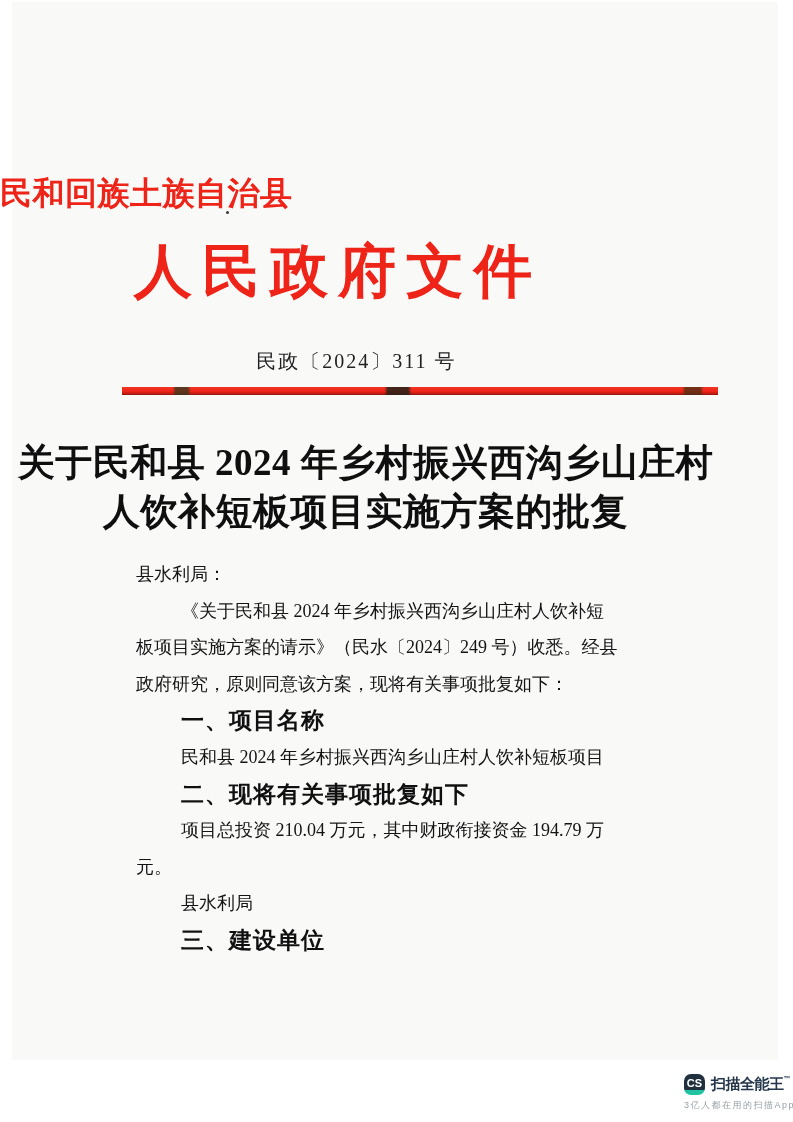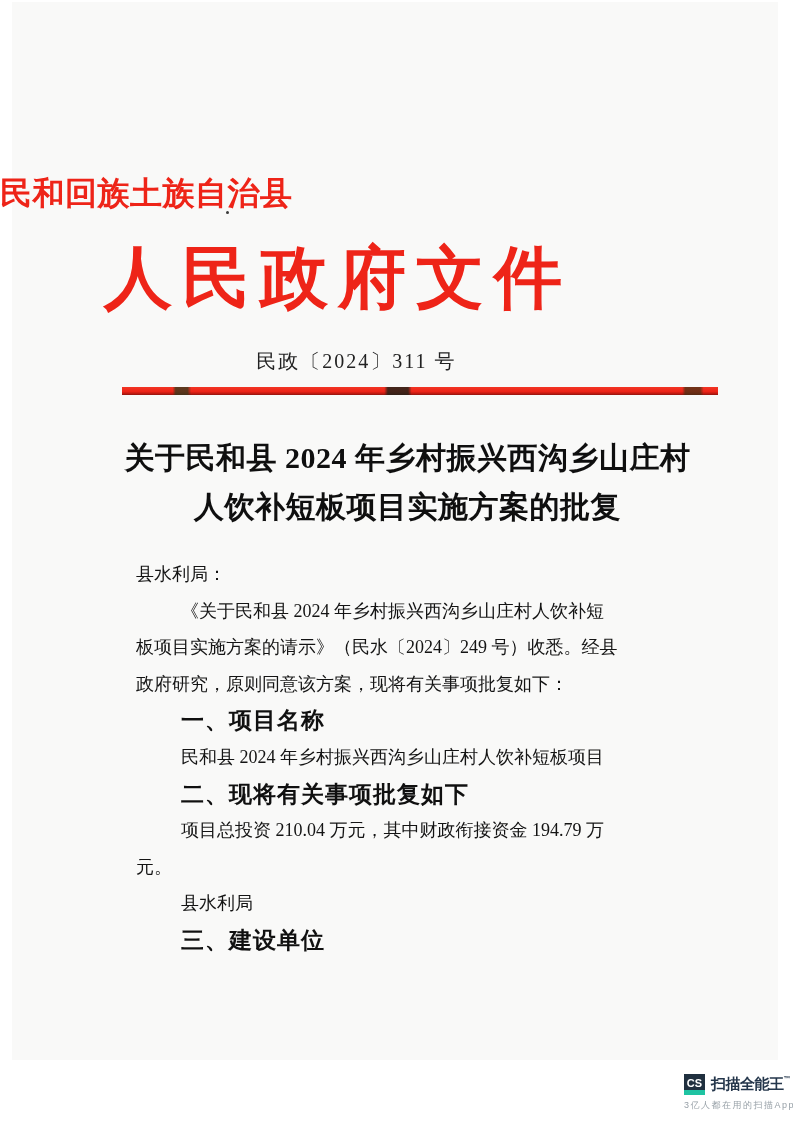--- a/index.html
+++ b/index.html
@@ -10,21 +10,21 @@
   .paper {
     position:absolute; left:12px; top:2px; width:766px; height:1058px;
     background:#f9f9f8;
   }
   .authority {
     position:absolute; top:172px; left:0; width:719px; text-align:left;
     font-weight:bold; font-size:32px; color:#ee2418; letter-spacing:0.5px;
   }
   .doctype {
     position:absolute; top:233px; left:0; width:666px; text-align:center;
-    font-weight:bold; font-size:68px; color:#ee2418;
+    font-weight:bold; font-size:58px; color:#ee2418;
     letter-spacing:10px; text-indent:10px;
   }
   .docnumber {
     position:absolute; top:348px; left:0; width:675px; text-align:center;
     font-size:20px; color:#222222; text-indent:38px; letter-spacing:2px;
   }
   .redline {
     position:absolute; top:387px; left:122px; width:596px; height:8px;
     background-image:
       linear-gradient(90deg,
@@ -32,42 +32,42 @@
         rgba(45,60,30,0.75) 9%, rgba(45,60,30,0.75) 11%,
         rgba(0,0,0,0) 11.6%, rgba(0,0,0,0) 44%,
         rgba(25,35,25,0.8) 44.6%, rgba(25,35,25,0.8) 48%,
         rgba(0,0,0,0) 48.6%, rgba(0,0,0,0) 94%,
         rgba(60,50,20,0.7) 94.5%, rgba(60,50,20,0.7) 97%,
         rgba(0,0,0,0) 97.6%),
       linear-gradient(180deg, #f23524 0%, #ee2418 55%, #c01a11 82%, #8f1510 100%);
   }
   .title-line {
     position:absolute; left:0; width:731px; text-align:center;
-    font-weight:bold; font-size:30px; color:#0f0f0f; letter-spacing:0.5px;padding-left:42px;
+    font-weight:bold; font-size:37px; color:#0f0f0f; letter-spacing:0.5px;
   }
   .title-1 { top:438px; }
   .title-2 { top:479px;margin-top:8px; }
   .body-block { position:absolute; left:136px; top:556px; width:545px; }
   .line {
     height:36.6px; line-height:36.6px; white-space:nowrap;
     font-size:18px; color:#141414;
   }
   .line.indent { padding-left:45px; }
   .line.heading {
     font-family:"Liberation Sans", sans-serif; font-weight:bold;
     font-size:23px; color:#101010; letter-spacing:1px;
   }
   .speck {
     position:absolute; left:226px; top:211px; width:3px; height:3px;
     background:#3a3a3a; border-radius:50%;
   }
   .wm { position:absolute; left:684px; top:1074px; font-family:"Liberation Sans", sans-serif; }
   .wm-row { display:flex; align-items:center; }
   .wm-logo {
-    width:21px; height:21px; border-radius:0; flex:0 0 auto;
+    width:21px; height:21px; border-radius:7px; flex:0 0 auto;
     background:linear-gradient(180deg,#20303f 0%,#20303f 76%,#1fc3a2 76%,#1fc3a2 100%);
     color:#ffffff; font-weight:bold; font-size:11px; text-align:center; line-height:18px;
   }
   .wm-brand {
     margin-left:6px; font-weight:bold; font-size:15px; color:#24364b;
     letter-spacing:-0.5px; white-space:nowrap;
   }
   .wm-tm { font-size:7px; vertical-align:top; color:#24364b; }
   .wm-tagline {
     margin-top:4px; font-size:9px; color:#98a1a8; letter-spacing:1.5px;

